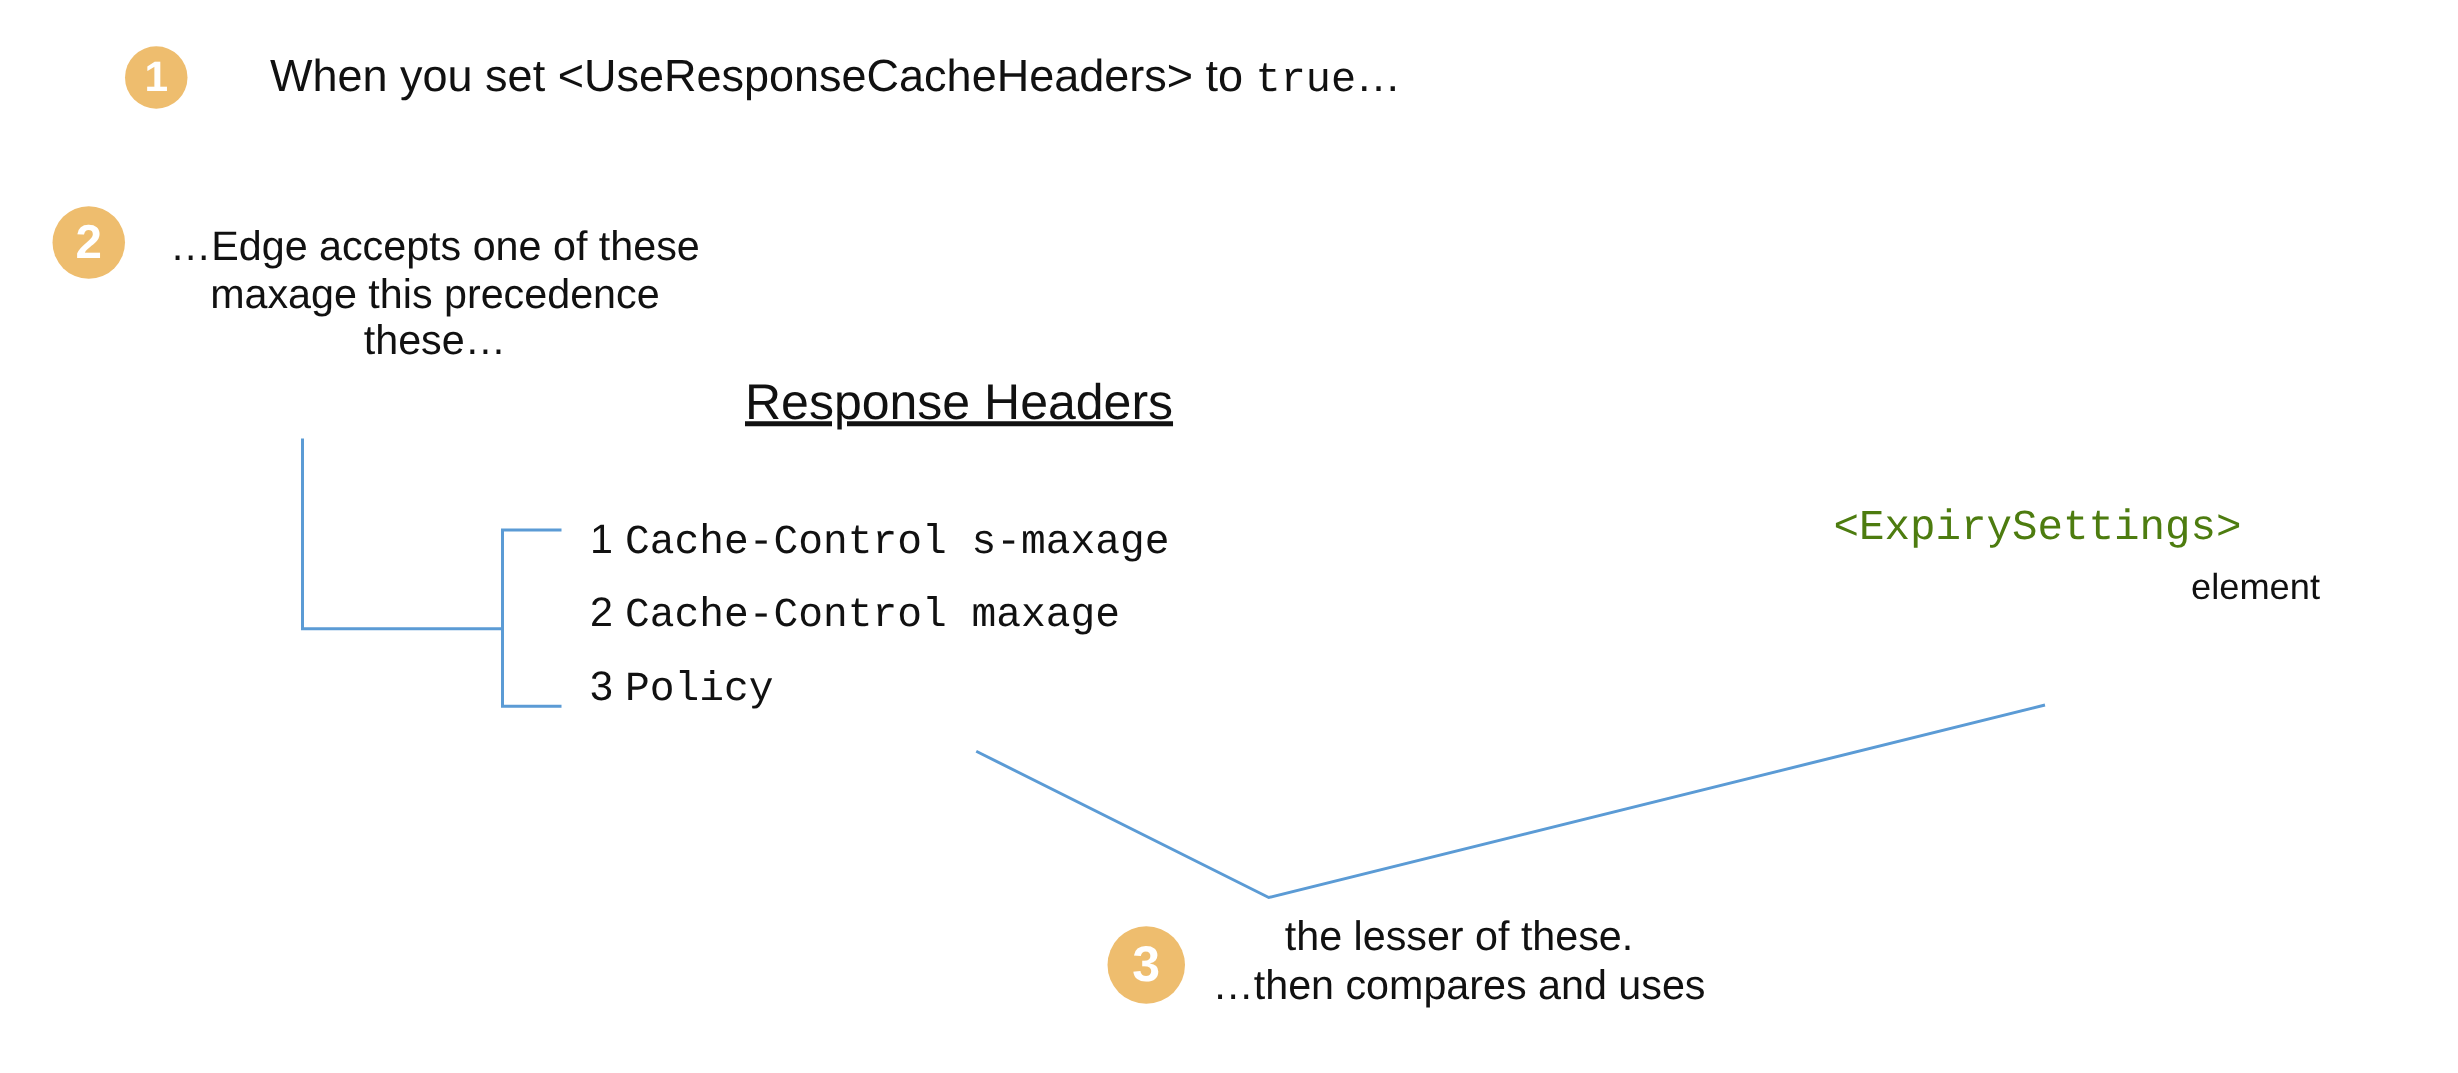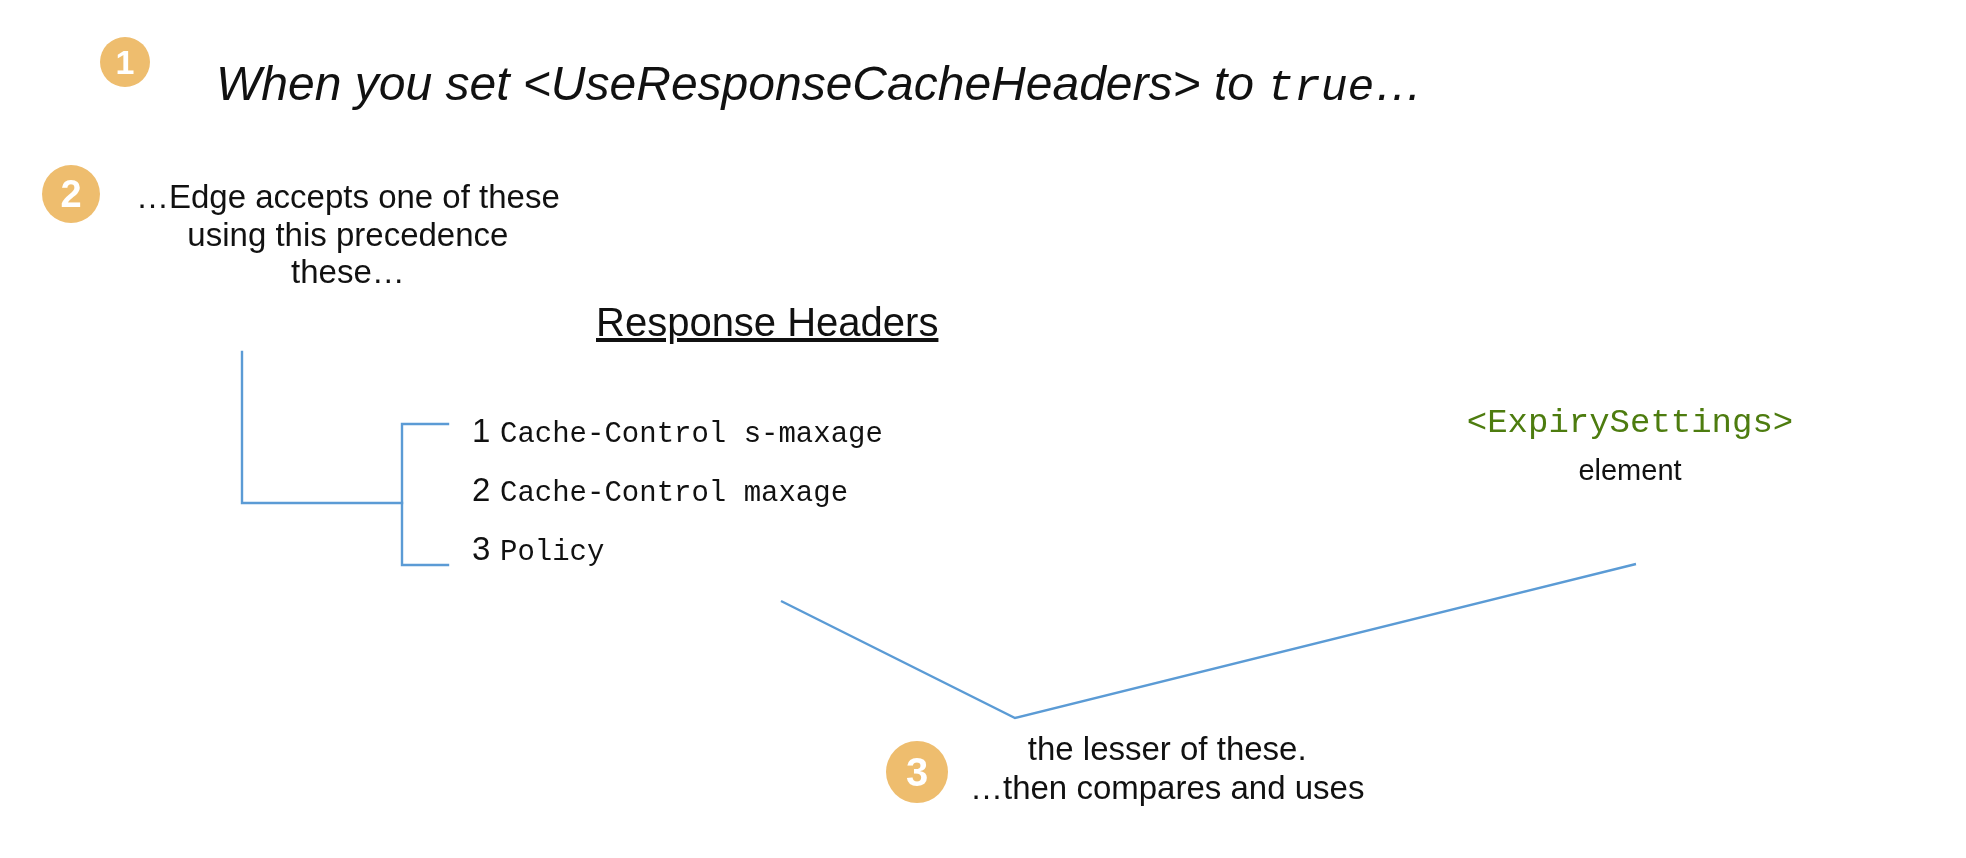--- a/index.html
+++ b/index.html
@@ -58,24 +58,23 @@
     font-size: 40px;
   }
 
   
   .callout-text {
     position: absolute;
     color: #111111;
   }
   #callout-1-text {
     left: 216px;
-    top: 56px;
-    font-size: 48px;
+    top: 40px;
+    font-size: 36px;
     white-space: nowrap;
-    font-style: italic;
   }
   #callout-2-text {
     left: 136px;
     top: 178px;
     font-size: 33px;
     line-height: 1.14;
     text-align: center;
   }
   #callout-3-text {
     left: 970px;
@@ -123,21 +122,21 @@
   }
   .list-num {
     font-family: "Liberation Sans", sans-serif;
     font-size: 33px;
     width: 28px;
     display: inline-block;
     color: #111111;
   }
   .list-label {
     font-family: "Liberation Mono", "DejaVu Sans Mono", monospace;
-    font-size: 29px;
+    font-size: 33px;
     color: #111111;
   }
 
   
   #policy-block {
     position: absolute;
     left: 1404px;
     top: 404px;
     width: 452px;
     text-align: center;
@@ -147,20 +146,21 @@
     font-size: 34px;
     color: #4d7c0f;
     display: block;
   }
   #policy-element-word {
     font-family: "Liberation Sans", sans-serif;
     font-size: 29px;
     color: #111111;
     display: block;
     margin-top: 12px;
+    text-align: right;
   }
 </style>
 </head>
 <body>
 
 <div id="stage">
 
   <svg id="connectors" viewBox="0 0 1966 858" width="1966" height="858" xmlns="http://www.w3.org/2000/svg">
 
     <path d="M 242 352 L 242 503 L 402 503" fill="none" stroke="#5b9bd5" stroke-width="2.4" stroke-linecap="square" stroke-linejoin="miter"></path>
@@ -171,21 +171,21 @@
   </svg>
 
   <div class="badge" id="badge-1">1</div>
   <div class="callout-text" id="callout-1-text">
     <span>When you set &lt;UseResponseCacheHeaders&gt; to </span><span class="mono">true</span><span>…</span>
   </div>
 
   <div class="badge" id="badge-2">2</div>
   <div class="callout-text" id="callout-2-text">
     <div>…Edge accepts one of these</div>
-    <div>using this precedence</div>
+    <div>maxage this precedence</div>
     <div>these…</div>
   </div>
 
   <div class="col-heading" id="heading-response-headers">Response Headers</div>
 
   <ul id="precedence-list">
     <li>
       <span class="list-num">1</span>
       <span class="list-label">Cache-Control s-maxage</span>
     </li>

